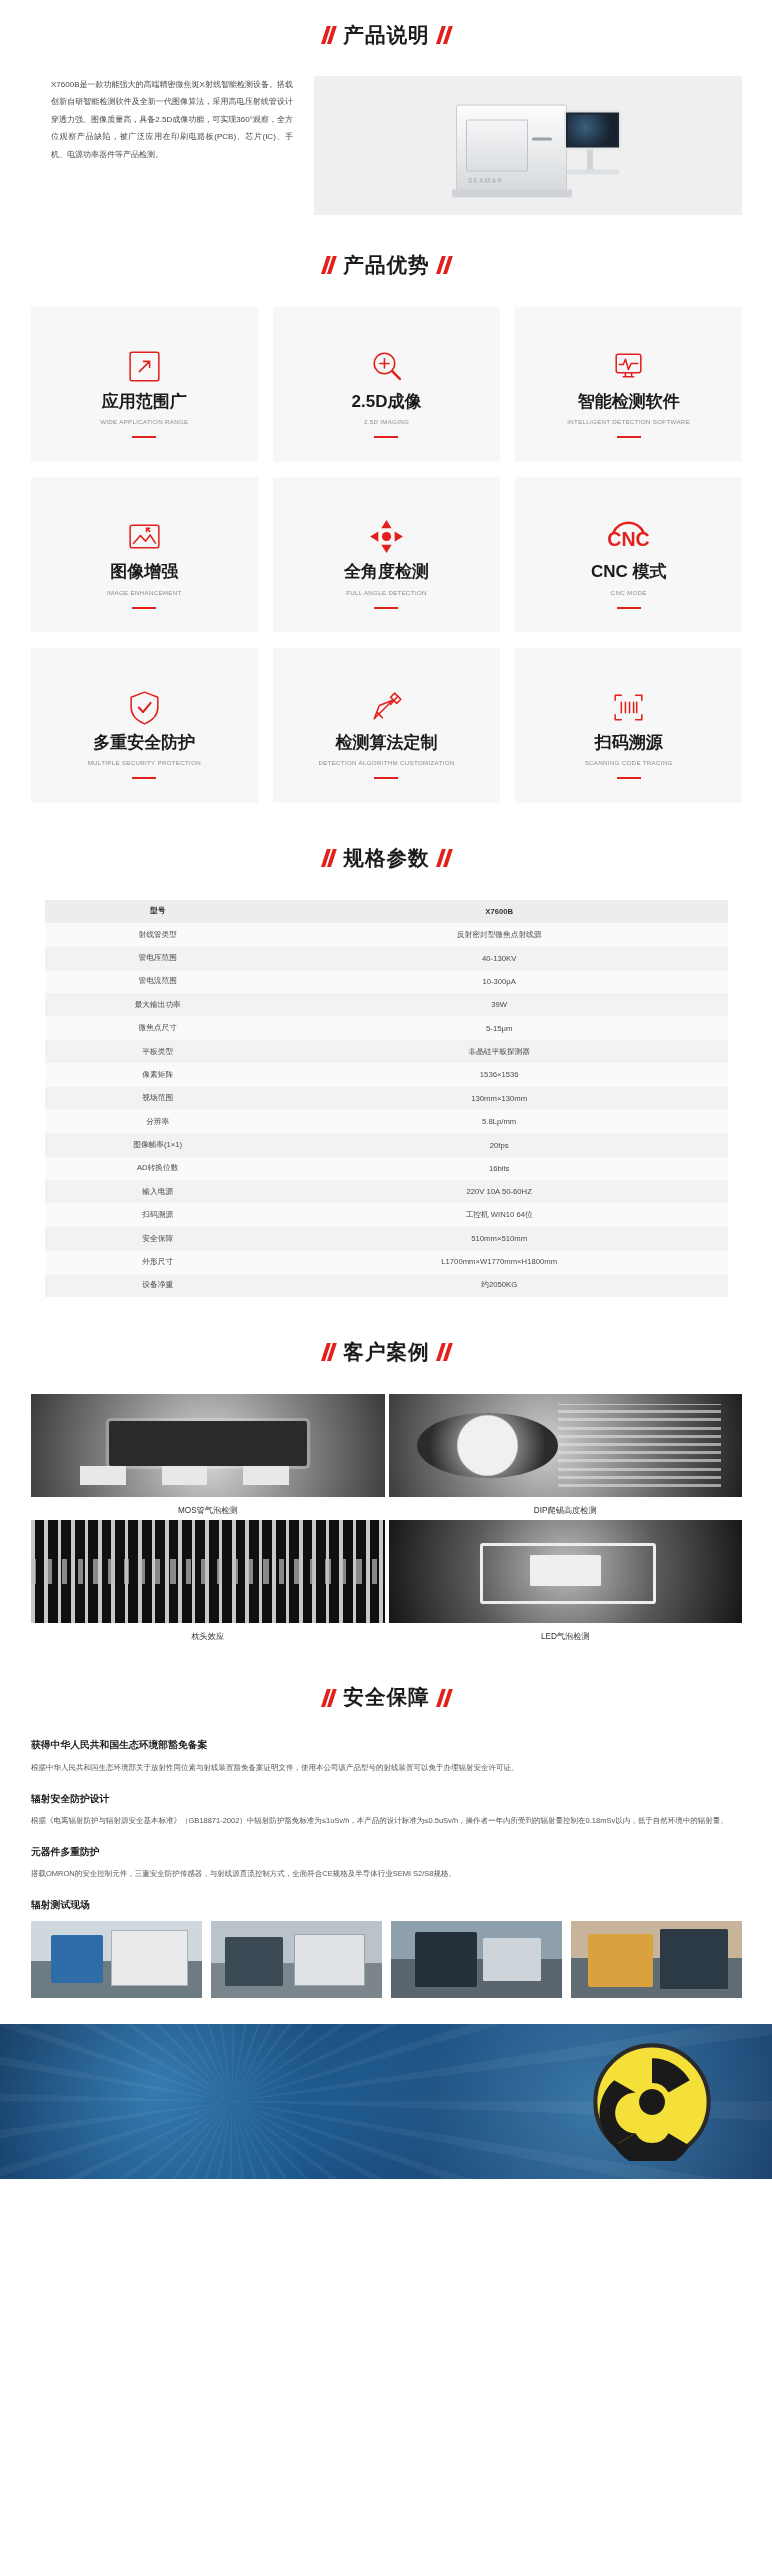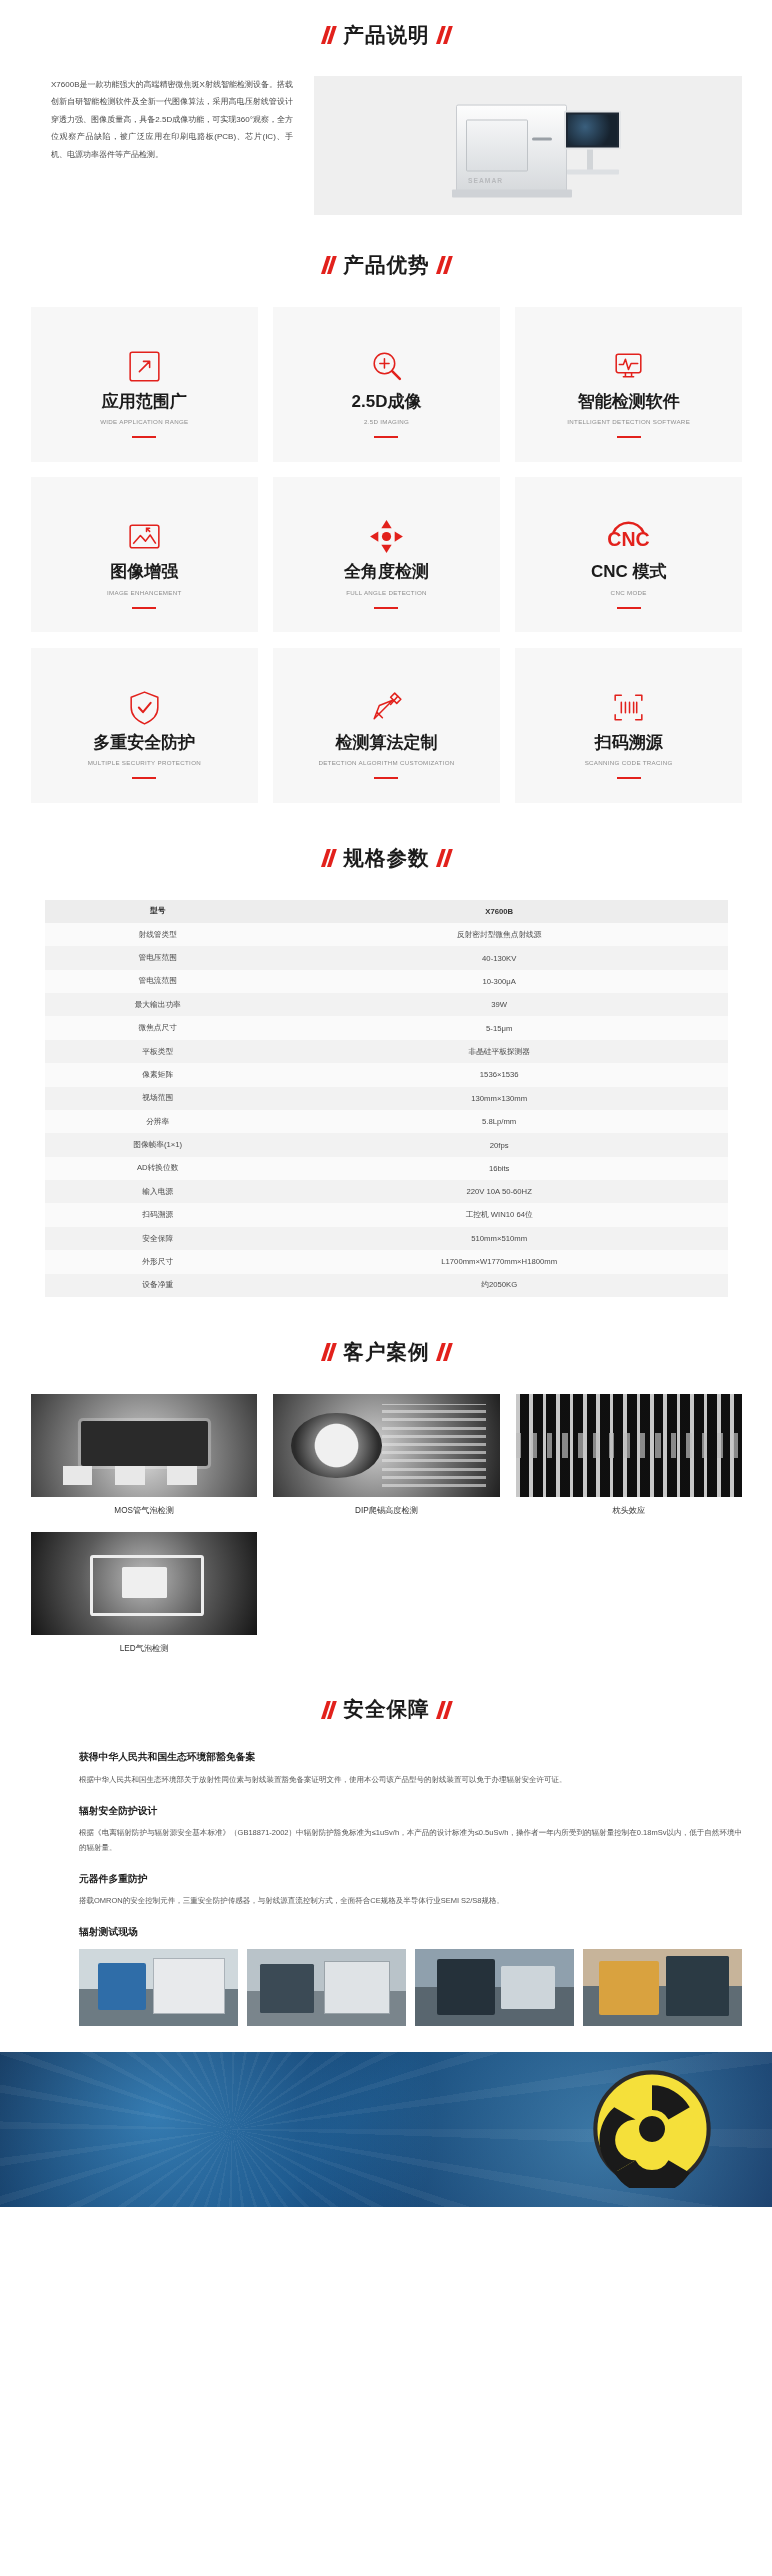--- a/index.html
+++ b/index.html
@@ -109,22 +109,22 @@
   table.spec td {
     padding: 6.7px 5.2px; text-align: center; color: #4a4a4a;
   }
   table.spec td.k { width: 33%; }
   table.spec tr.odd td { background: #f2f2f2; }
   table.spec tr.even td { background: #fafafa; }
   table.spec tr.head td { background: #ededed; font-weight: bold; color: #333; }
 
   
   .case-grid {
-    display: grid; grid-template-columns: repeat(3, 1fr);
-    gap: 16px; padding: 0 31px; margin-top: 28px;
+    display: grid; grid-template-columns: repeat(2, 1fr);
+    gap: 4px; padding: 0 31px; margin-top: 28px;
   }
   .case-img { height: 103px; position: relative; overflow: hidden; background:#111; }
   .case-cap {
     text-align: center; font-size: 8.2px; color: #333; margin-top: 8.2px;
   }
 
   
   .xr1 { background: radial-gradient(circle at 50% 60%, #d8d8d8 0%, #8e8e8e 45%, #3a3a3a 100%); }
   .xr1:before {
     content:""; position:absolute; left:22%; top:26%; width:56%; height:44%;
@@ -162,21 +162,21 @@
     content:""; position:absolute; left:26%; top:22%; width:48%; height:54%;
     border:3.6px solid #ededed; border-radius:3.1px;
   }
   .xr4:after{
     content:""; position:absolute; left:40%; top:34%; width:20%; height:30%;
     background:#efefef; border-radius:1.5px;
   }
 
   
   .safety-wrap { padding: 0 31px; margin-top: 28px; }
-  .safety-block { margin-bottom: 17.5px; margin-left: 48px; }
+  .safety-block { margin-bottom: 17.5px; }
   .safety-h {
     font-size: 9.8px; color: #1b1b1b; font-weight: bold; margin-bottom: 7.2px;
   }
   .safety-p {
     font-size: 7.5px; line-height: 15.5px; color: #565656; text-align: justify;
   }
   .photo-grid {
     display: grid; grid-template-columns: repeat(4, 1fr); gap: 9.3px;
     margin-top: 9.3px;
   }

